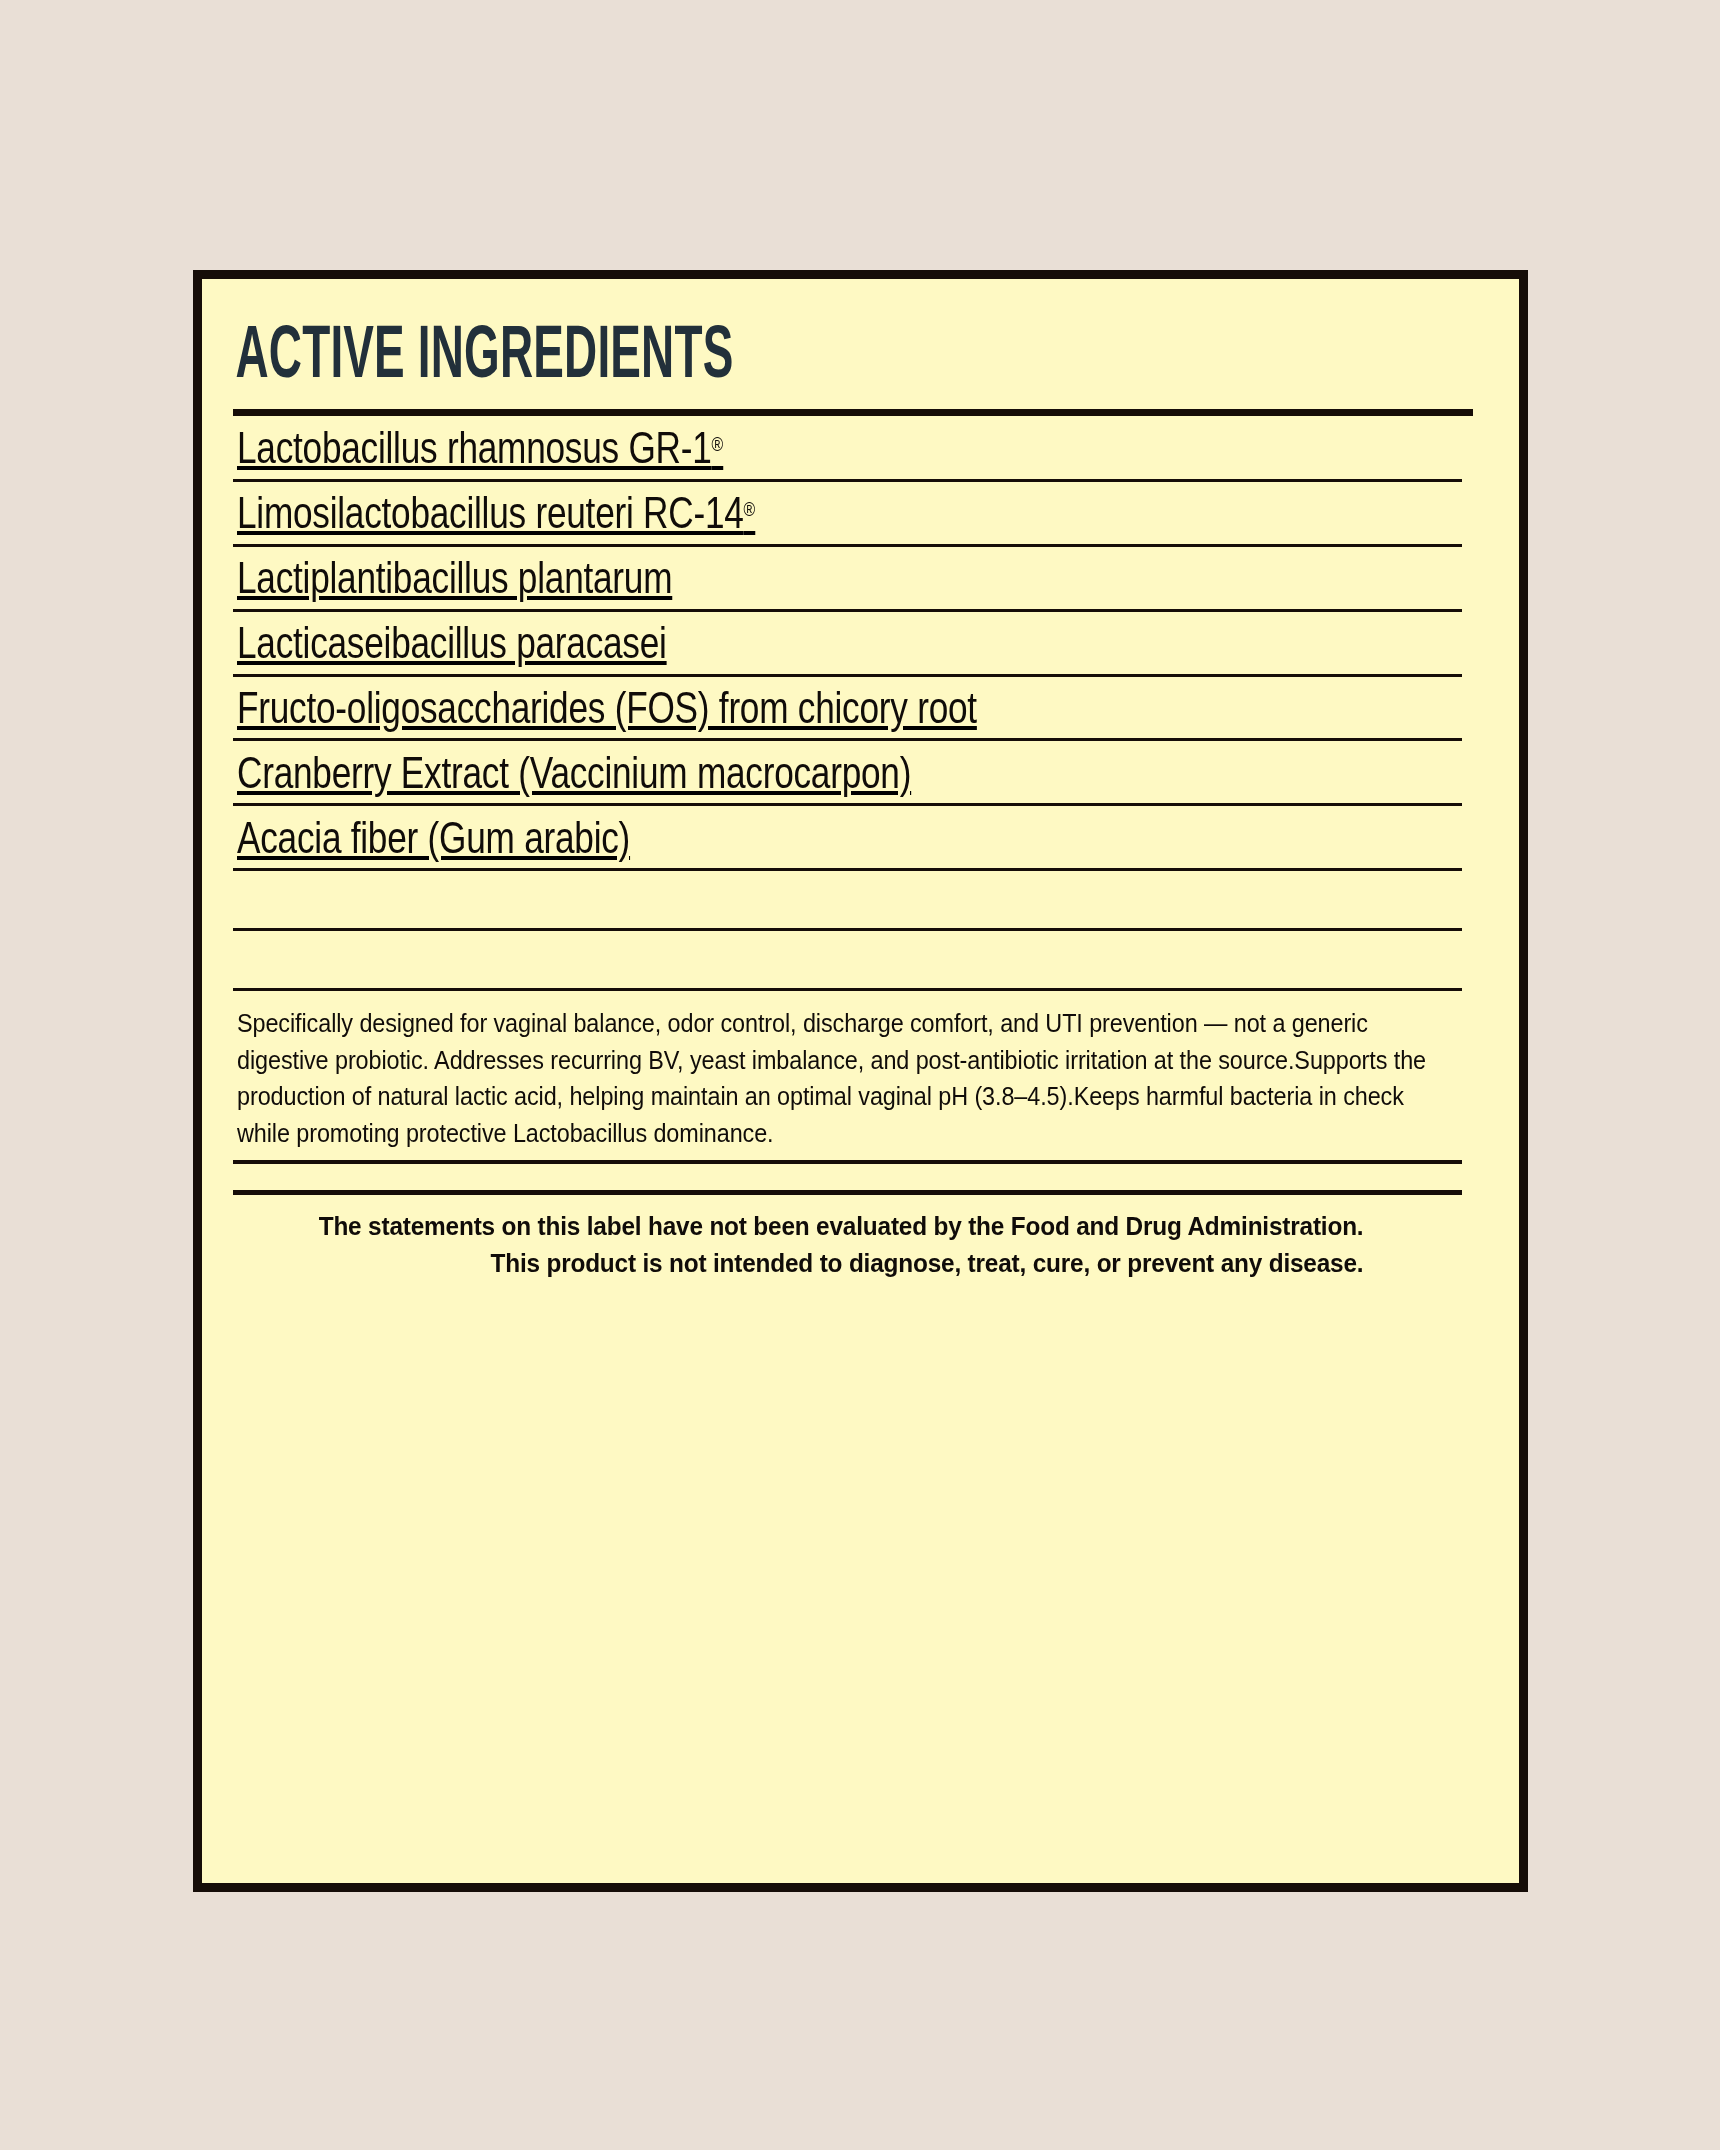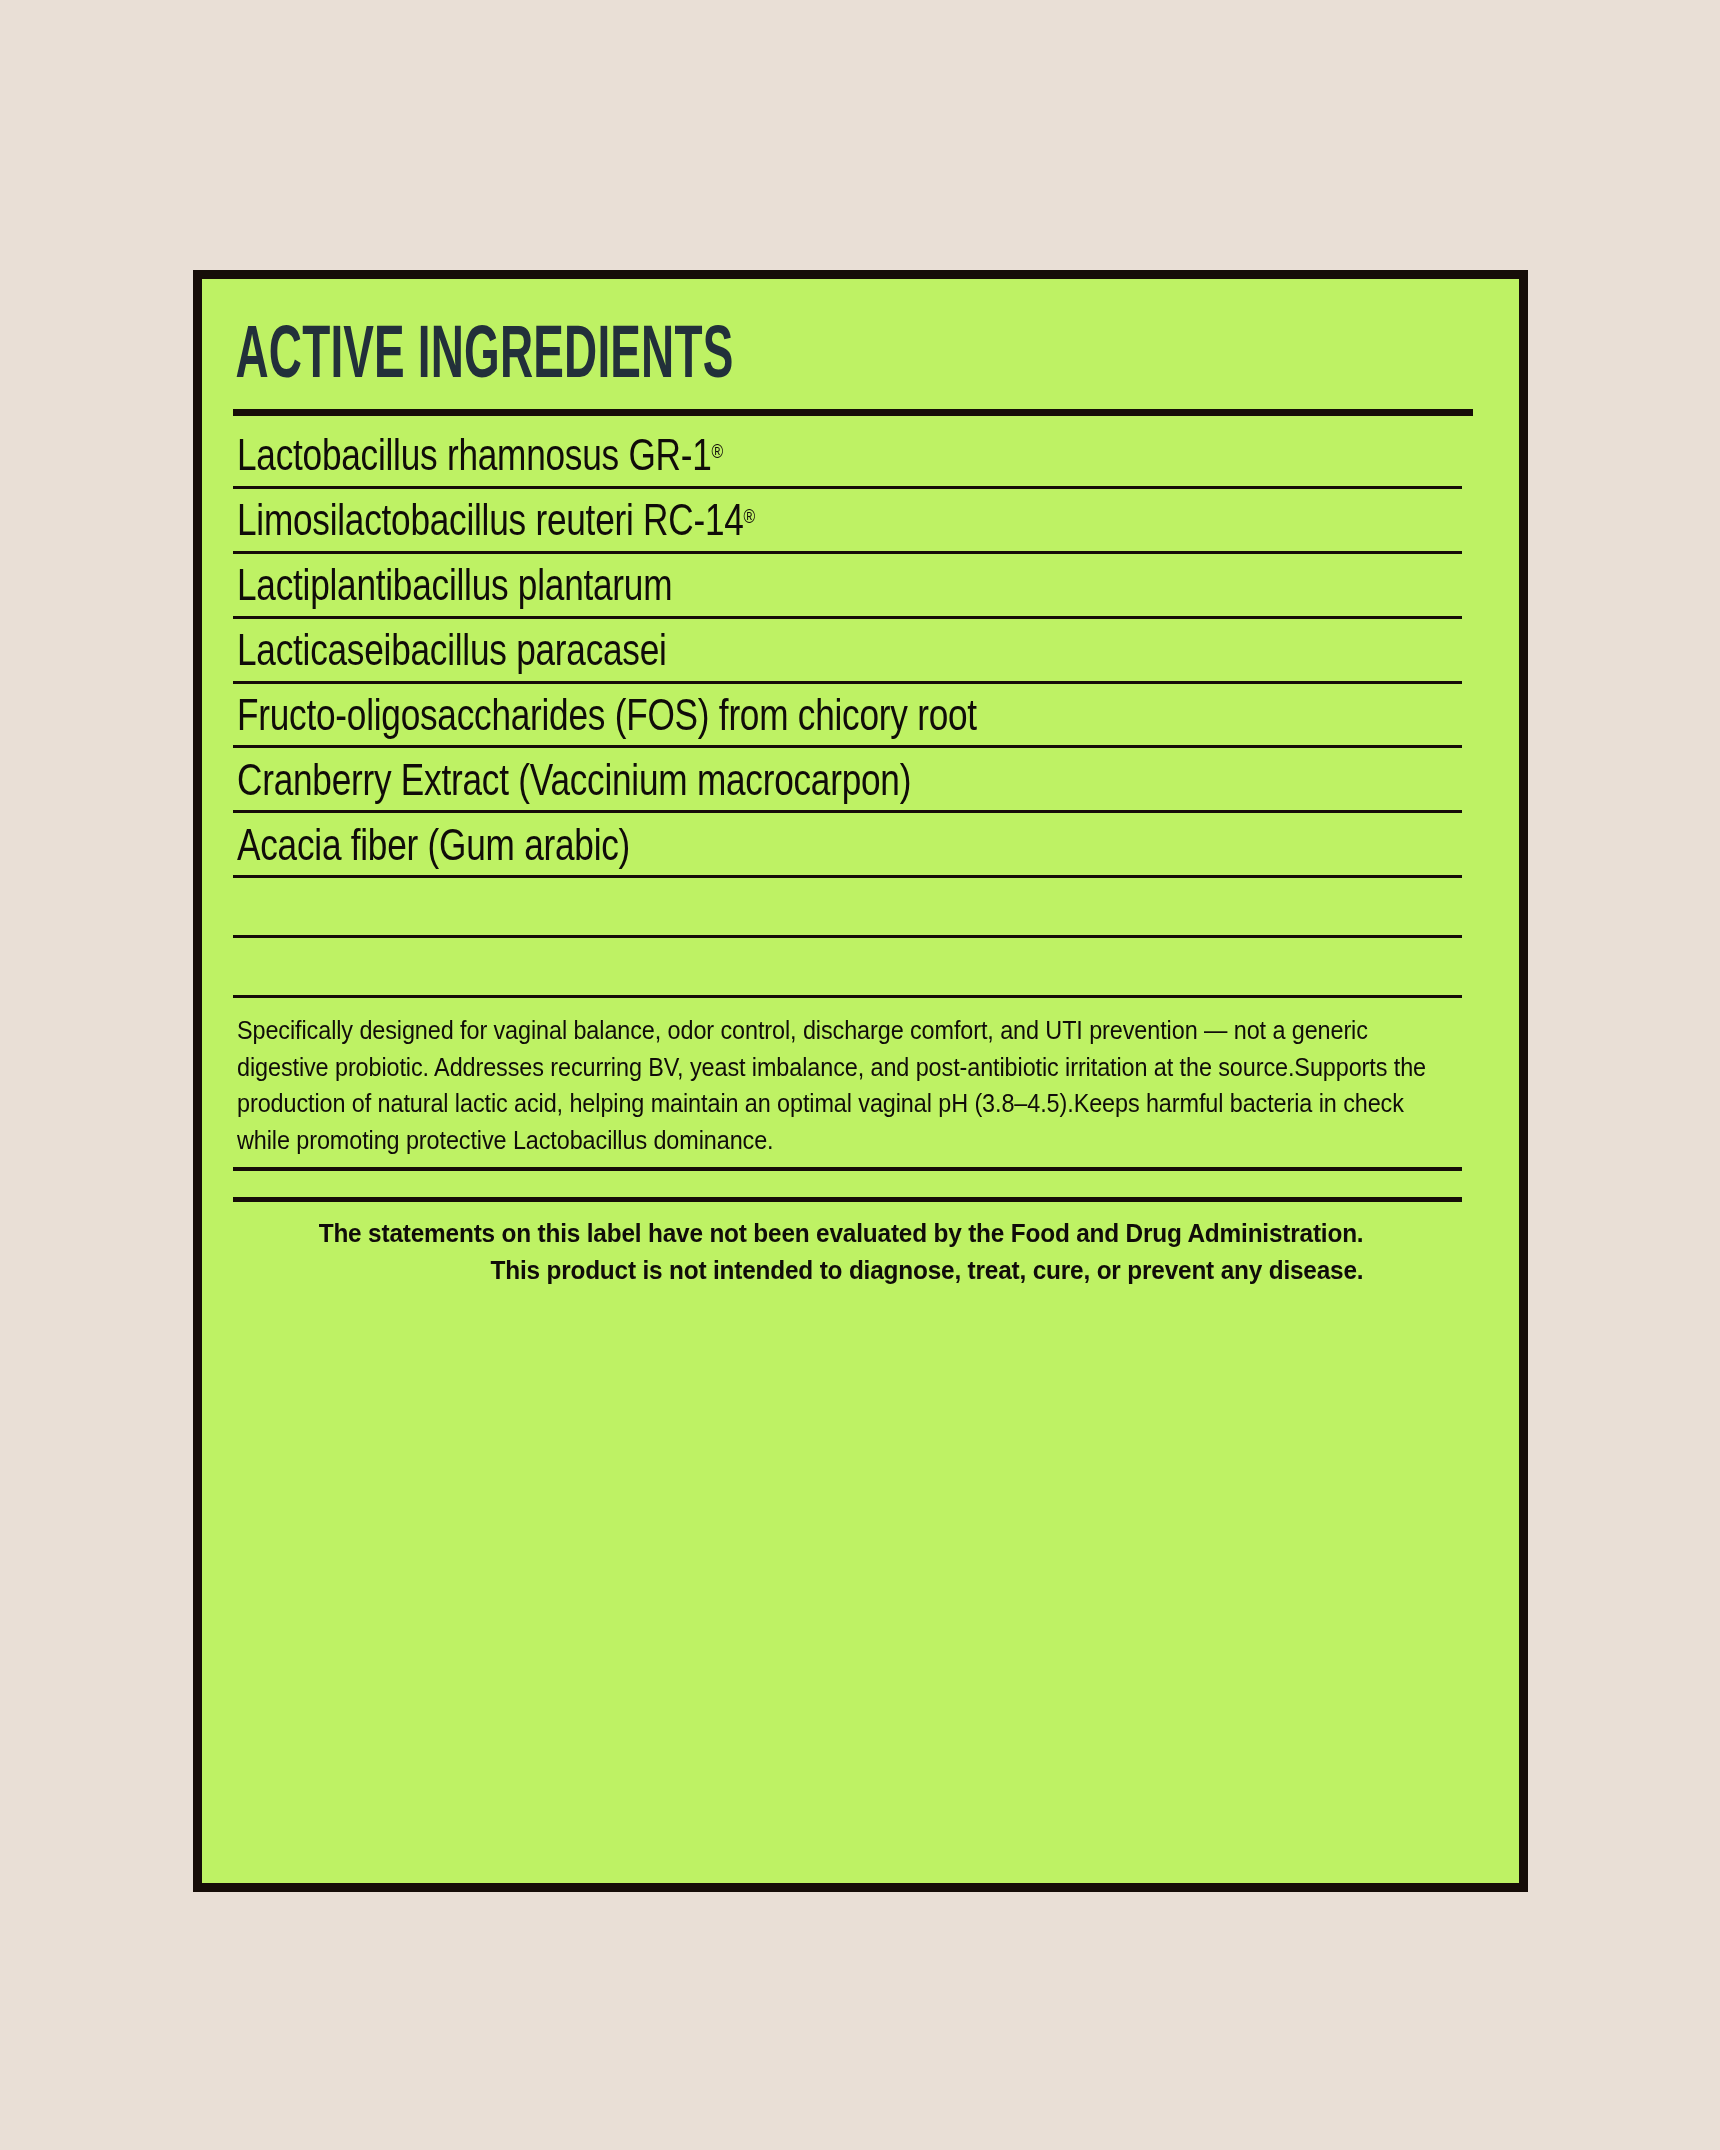--- a/index.html
+++ b/index.html
@@ -23,21 +23,21 @@
   }
 
   
   .label-panel {
     position: absolute;
     left: 193px;
     top: 270px;
     width: 1335px;
     height: 1622px;
     box-sizing: border-box;
-    background: #bef264;
+    background: #fef9c3;
     border: 9.2px solid #160D08;
   }
 
   .panel-inner {
     box-sizing: border-box;
     width: 100%;
     height: 100%;
     padding: 23px 31px 0 31px;
   }
 
@@ -57,21 +57,22 @@
   }
 
   .title-rule {
     height: 6.6px;
     background: #160D08;
     margin: 15.3px 15.3px 0 0;
   }
 
   
   .rows {
-    margin-top: 8px;
+    margin-top: 1px;
+    text-decoration: underline;
   }
 
   .row {
     position: relative;
     box-sizing: border-box;
     padding: 8.2px 0 7.1px 4.1px;
     border-bottom: 3.6px solid #160D08;
     margin-right: 26.5px;
   }
 

